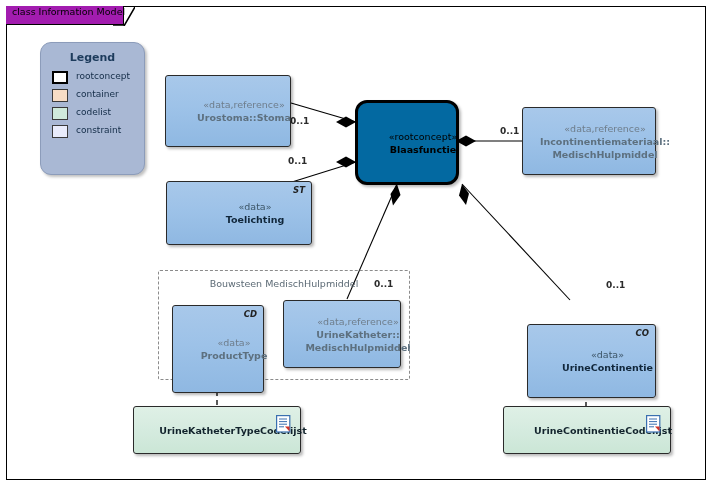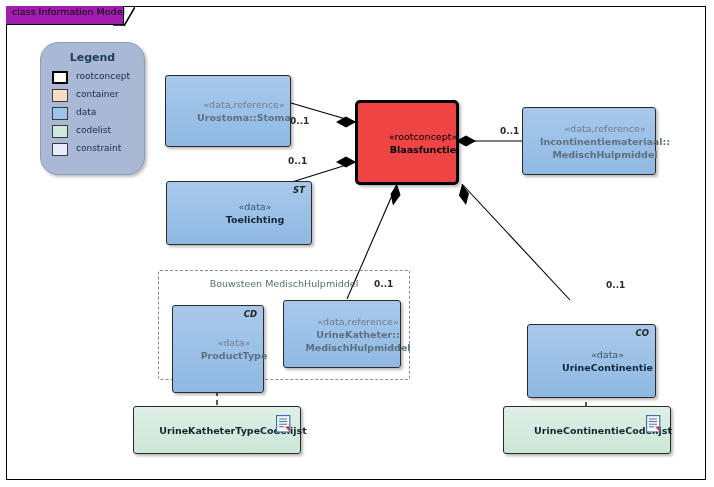--- a/index.html
+++ b/index.html
@@ -95,23 +95,23 @@
     border:1.2px solid #2a2a2a;
     color:#17324a;
   }
   .n-data.ref .stereo,.n-data.ref .nm{color:#6e7d8b;}
   .n-data .stereo{color:#3d5668;}
   .n-data .nm{color:#10263a;}
   .n-data.ref .nm{color:#5d707f;}
 
   
   .n-root{
-    background:#ef4444;
+    background:#0369a1;
     border:3px solid #000000;
-    border-radius:5px;
+    border-radius:12px;
     color:#000;
   }
   .n-root .stereo{color:#000;}
   .n-root .nm{color:#000;}
 
   
   .n-codelist{
     background:linear-gradient(180deg,#dff0e6 0%,#d5ebdf 50%,#cbe6d6 100%);
     border:1.2px solid #2a2a2a;
     border-radius:3px;
@@ -148,21 +148,21 @@
   }
 
   
   .legend{
     position:absolute;
     left:40px; top:42px;
     width:105px; height:133px;
     box-sizing:border-box;
     background:#a9b8d4;
     border:1px solid #8c9cba;
-    border-radius:18px;
+    border-radius:11px;
     box-shadow:2px 2px 3px rgba(0,0,0,0.25);
   }
   .legend-title{
     text-align:center;
     font-size:11px;
     font-weight:bold;
     color:#1d3b5c;
     margin-top:8px;
   }
   .legend-rows{
@@ -266,24 +266,20 @@
     <div class="legend-rows">
       <div class="legend-row">
         <span class="swatch sw-rootconcept"></span>
         <span class="legend-label">rootconcept</span>
       </div>
       <div class="legend-row">
         <span class="swatch sw-container"></span>
         <span class="legend-label">container</span>
       </div>
       <div class="legend-row">
-        <span class="swatch sw-data"></span>
-        <span class="legend-label">data</span>
-      </div>
-      <div class="legend-row">
         <span class="swatch sw-codelist"></span>
         <span class="legend-label">codelist</span>
       </div>
       <div class="legend-row">
         <span class="swatch sw-constraint"></span>
         <span class="legend-label">constraint</span>
       </div>
     </div>
   </div>
 

